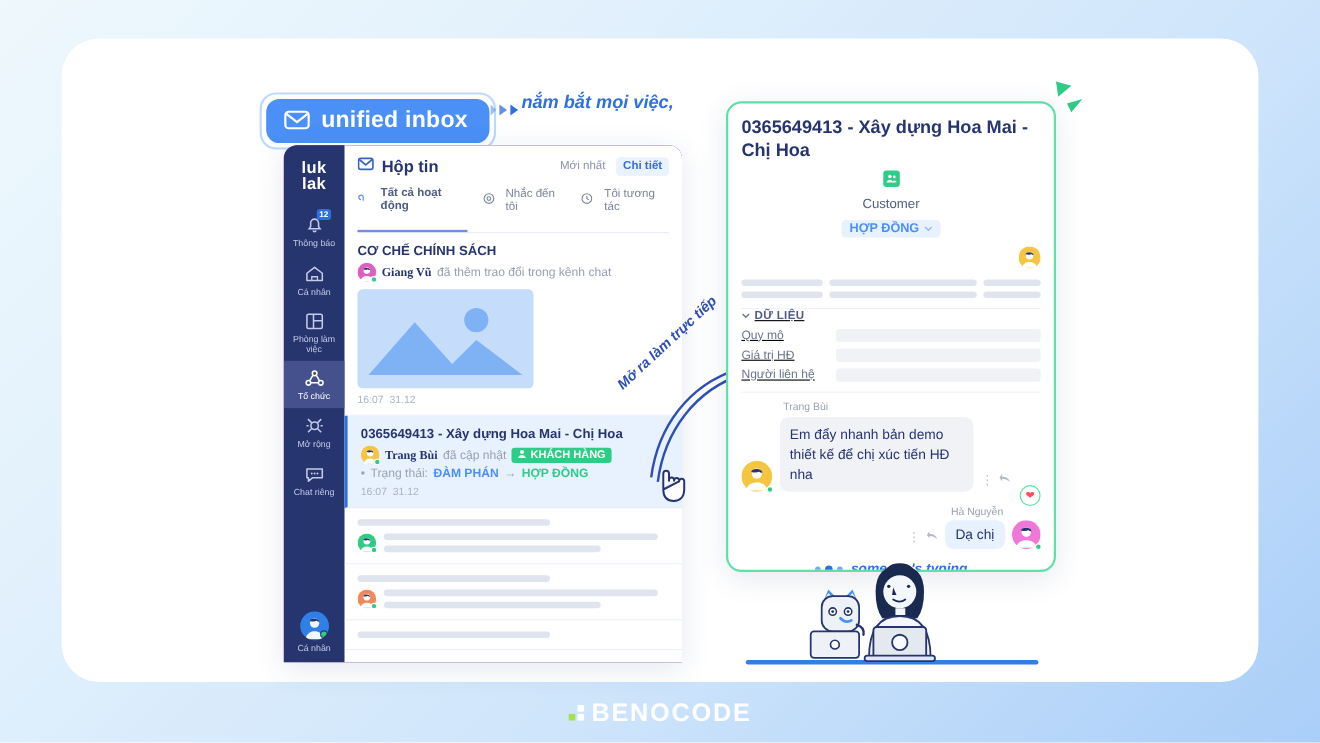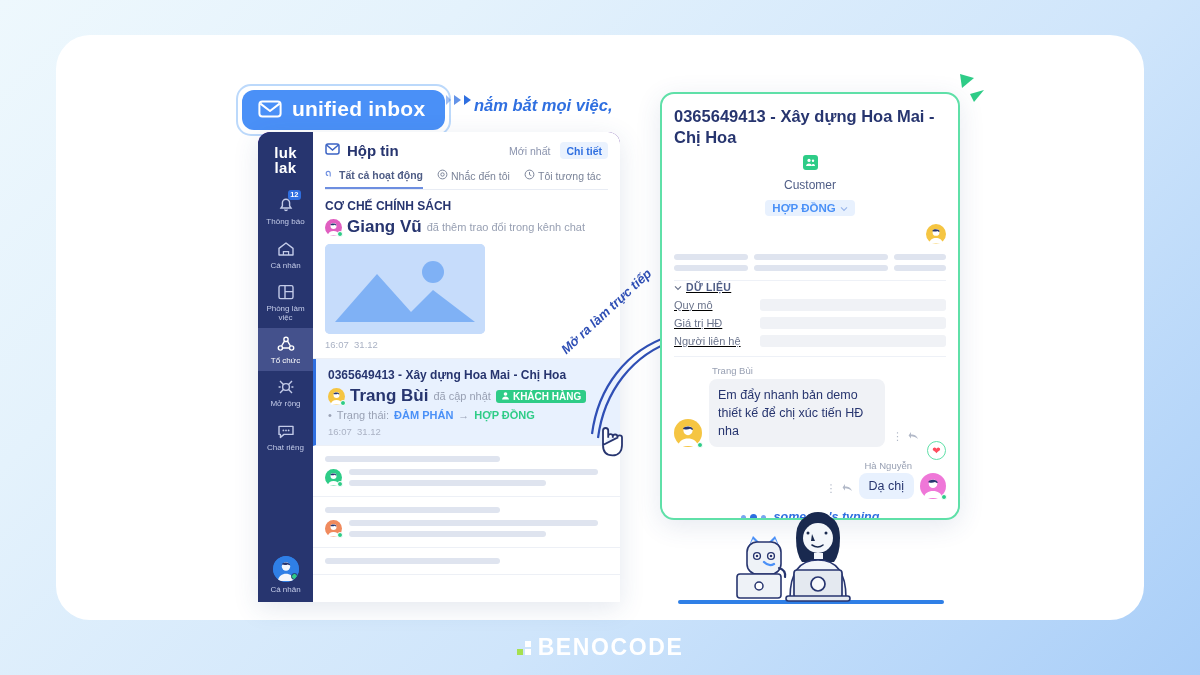--- a/index.html
+++ b/index.html
@@ -50,21 +50,21 @@
   }
   .tri-right i { border-left: 7px solid #2f6fe0; border-top: 5px solid transparent; border-bottom: 5px solid transparent; }
   .tri-right i:nth-child(1){ opacity:.45; border-left-width:5px;}
   .tri-right i:nth-child(2){ opacity:.75; }
   .tri-left i { border-right: 7px solid #2f6fe0; border-top: 5px solid transparent; border-bottom: 5px solid transparent; }
   .tri-left i:nth-child(2){ opacity:.6; }
 
   .tagline {
     position:absolute; left: 474px; top: 82px;
     color:#2f6fe0; font-size:16.5px; font-style:italic; font-weight:700;
-    line-height: 1.45; width: 180px; margin-top: 12px;
+    line-height: 1.45; width: 180px;
   }
   .tagline-row { display:flex; align-items:center; gap:6px; }
 
   
   .app {
     position: absolute; left: 258px; top: 132px;
     width: 362px; height: 470px;
     background: #4c1d95;
     border-radius: 12px 12px 0 0;
     box-shadow: 0 6px 26px rgba(46,74,131,.13);
@@ -101,30 +101,30 @@
   .nav-avatar .dot { position:absolute; right:1px; bottom:2px; width:7px;height:7px;border-radius:50%;background:#2ecc87; border:1.5px solid #27356f; }
 
   .panel { flex:1; min-width:0; background:#fff; display:flex; flex-direction:column; }
   .panel-head { padding: 10px 12px 0; }
   .panel-title-row { display:flex; align-items:center; justify-content:space-between; }
   .panel-title { display:flex; align-items:center; gap:7px; color:#27356f; font-size:15px; font-weight:700; }
   .seg { display:flex; align-items:center; gap:4px; }
   .seg span { font-size:10.5px; color:#8a93ad; padding:2.5px 6px; border-radius:4px; cursor:pointer; }
   .seg span.on { color:#2f6fe0; background:#eaf2fe; font-weight:600; }
   .tabs { display:flex; gap:14px; margin-top:9px; border-bottom:1px solid #e8ecf4; }
-  .tab { font-size:10.5px; color:#7b8499; padding-bottom:6px; display:flex; align-items:center; gap:3px; cursor:pointer;justify-content:flex-end; }
+  .tab { font-size:10.5px; color:#7b8499; padding-bottom:16px; display:flex; align-items:center; gap:10px; cursor:pointer;justify-content:flex-end; }
   .tab.on { color:#4f5d86; font-weight:600; border-bottom:2px solid #6d8ee0; }
 
   .list { flex:1; overflow:hidden; }
   .conv { padding: 9px 12px 8px; border-bottom:1px solid #edf0f6; }
   .conv-title { color:#27356f; font-weight:700; font-size:12px; }
   .conv-line { display:flex; align-items:center; gap:5px; margin-top:4px; flex-wrap:wrap; }
   .av { width:17px;height:17px;border-radius:50%; flex:0 0 17px; position:relative; }
   .av .d { position:absolute; right:-1px; bottom:-1px; width:6px;height:6px;border-radius:50%;background:#2ecc87;border:1.2px solid #fff;}
-  .who { font-weight:700; color:#27356f; font-size:17px; }
+  .who { font-weight:700; color:#27356f; font-size:11px;font-family:Liberation Serif, serif; }
   .act { color:#98a0b3; font-size:11px; }
   .ts { color:#aab2c4; font-size:9.5px; margin-top:5px; }
   .thumb {
     margin-top:7px; width:160px; height:90px; border-radius:5px;
     background:#c6dcfb; position:relative; overflow:hidden;
   }
   .conv.sel { background:#e8f1fe; border-left:3px solid #2f6fe0; }
   .tag-green {
     background:#2ecc87; color:#fff; font-size:10px; font-weight:600;
     padding:1px 5px; border-radius:3px; display:inline-flex; align-items:center; gap:3px;

